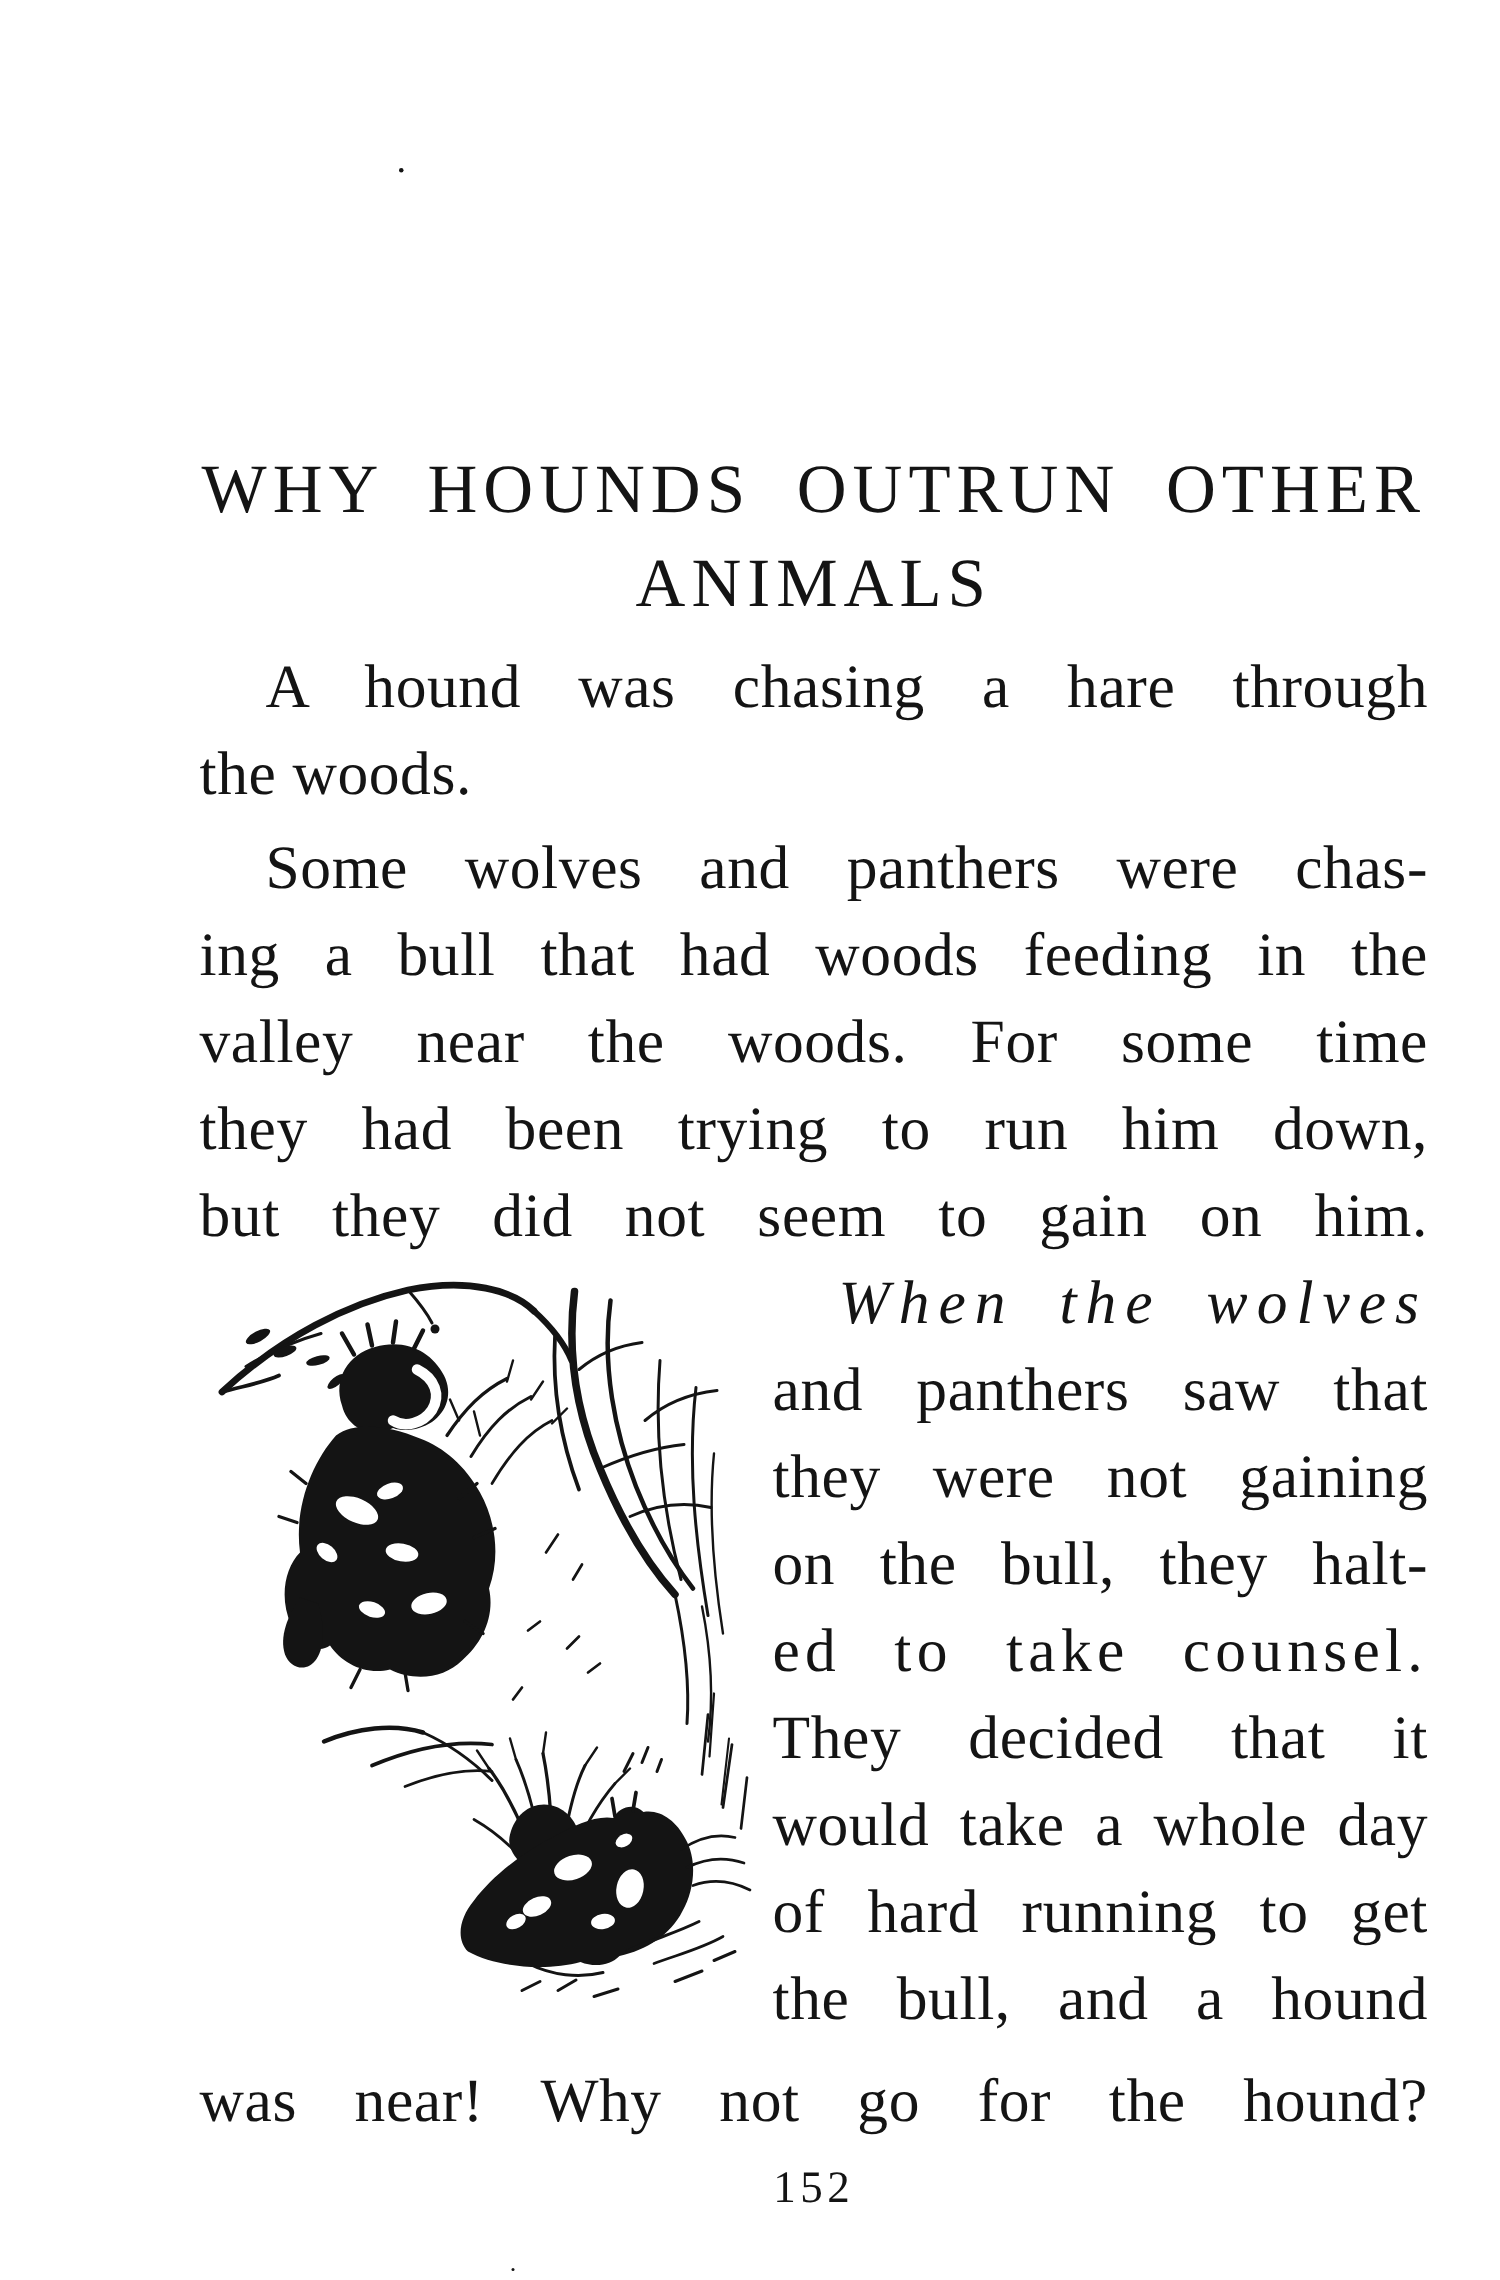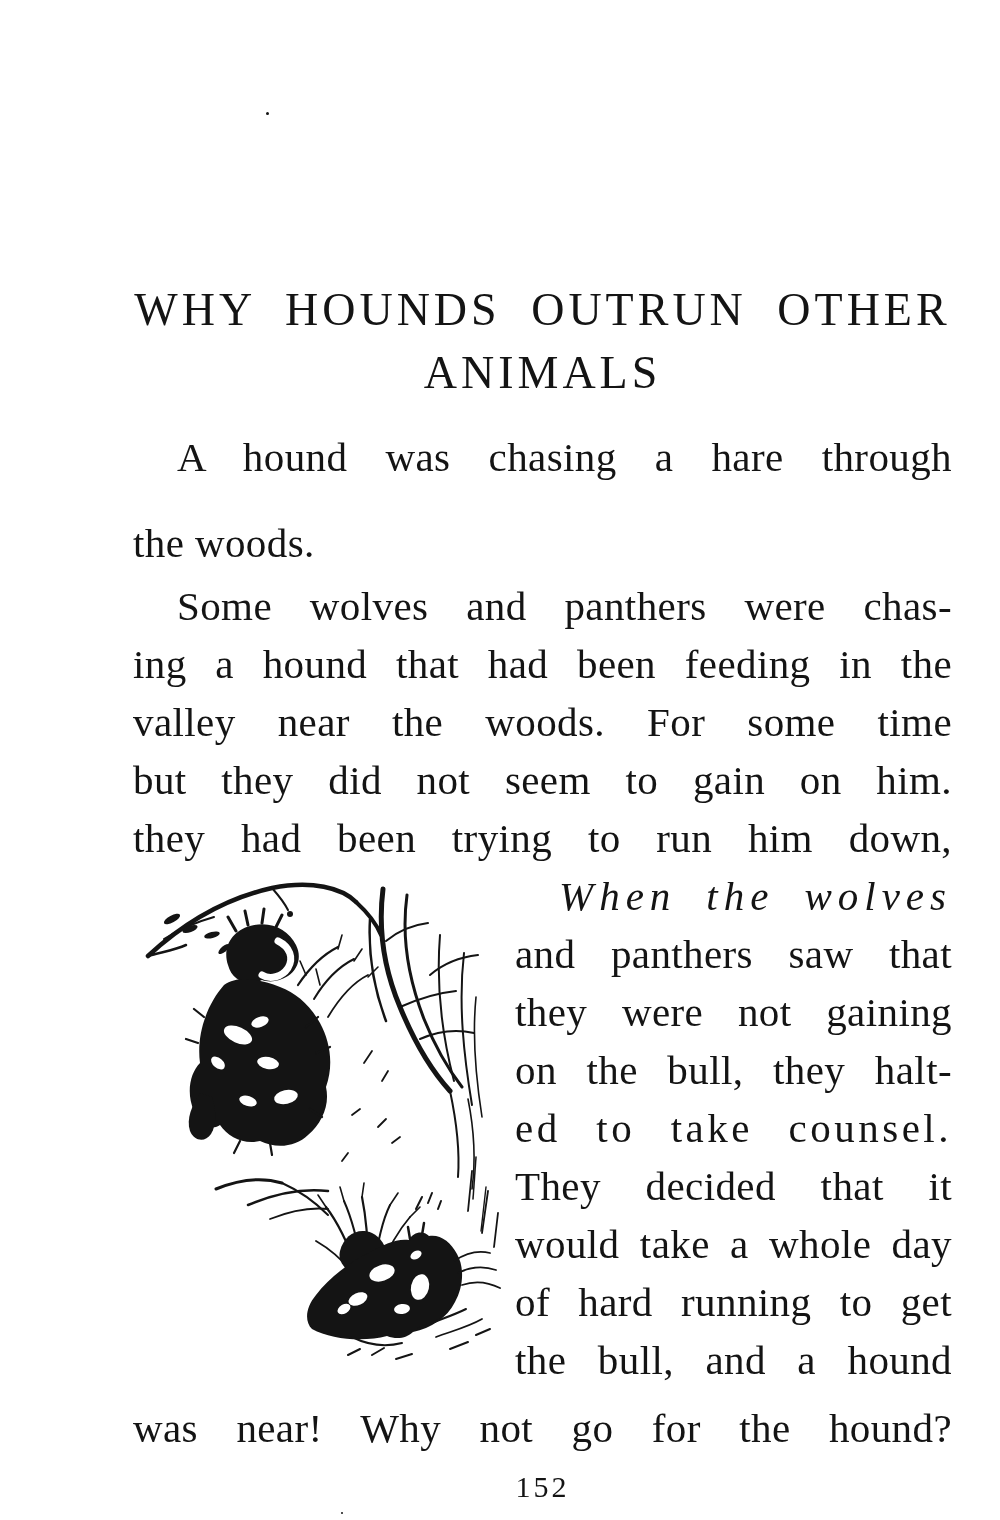--- a/index.html
+++ b/index.html
@@ -6,36 +6,36 @@
   .page{
     position:relative;
     width:1000px;height:1520px;
     margin:0 auto;
     background:#ffffff;
     color:#141414;
     font-family:"Liberation Serif", serif;
     overflow:hidden;
   }
   .title-block{
-    position:absolute;left:133px;top:278px;width:819px;
+    position:absolute;left:133px;top:294px;width:819px;
     text-align:center;
     font-size:46px;line-height:63px;
     letter-spacing:4px;word-spacing:15px;
   }
   .text-area{
     position:absolute;left:133px;top:428px;width:819px;
     font-size:41px;letter-spacing:0.4px;
   }
   .ln{
     height:58px;line-height:58px;
     text-align:justify;text-align-last:justify;
     text-justify:inter-word;
     white-space:normal;overflow:visible;
   }
-  .ln.flush{text-align-last:left;margin-top:28px;}
+  .ln.flush{text-align-last:left;}
   .ln.indent{padding-left:44px;}
   .ln.ls6{letter-spacing:6px;font-style:italic;}
   .ln.ls4{letter-spacing:3.5px;}
   .para2{margin-top:5px;}
   .media-row{display:flex;margin-top:0;}
   .illus{flex:0 0 382px;position:relative;}
   .illus svg{position:absolute;left:-13px;top:-10px;}
   .rcol{flex:1 1 auto;min-width:0;}
   .final-line{margin-top:10px;}
   .folio{
@@ -62,24 +62,24 @@
 
   <div class="text-area">
 
     <div class="para1">
       <div class="ln indent">A hound was chasing a hare through</div>
       <div class="ln flush">the woods.</div>
     </div>
 
     <div class="para2">
       <div class="ln indent">Some wolves and panthers were chas-</div>
-      <div class="ln">ing a hound that had been feeding in the</div>
+      <div class="ln">ing a bull that had woods feeding in the</div>
       <div class="ln">valley near the woods.  For some time</div>
+      <div class="ln">they had been trying to run him down,</div>
       <div class="ln">but they did not seem to gain on him.</div>
-      <div class="ln">they had been trying to run him down,</div>
     </div>
 
     <div class="media-row">
 
       <div class="illus">
         <svg width="400" height="530" viewBox="0 0 400 530" aria-hidden="true">
           <g stroke="#141414" fill="none" stroke-linecap="round" stroke-linejoin="round">
 
             <path d="M28 99 C68 62,112 40,152 31 C192 23,222 31,236 45" stroke-width="4.5"></path>
             <path d="M236 45 C247 55,256 66,261 78" stroke-width="4"></path>

